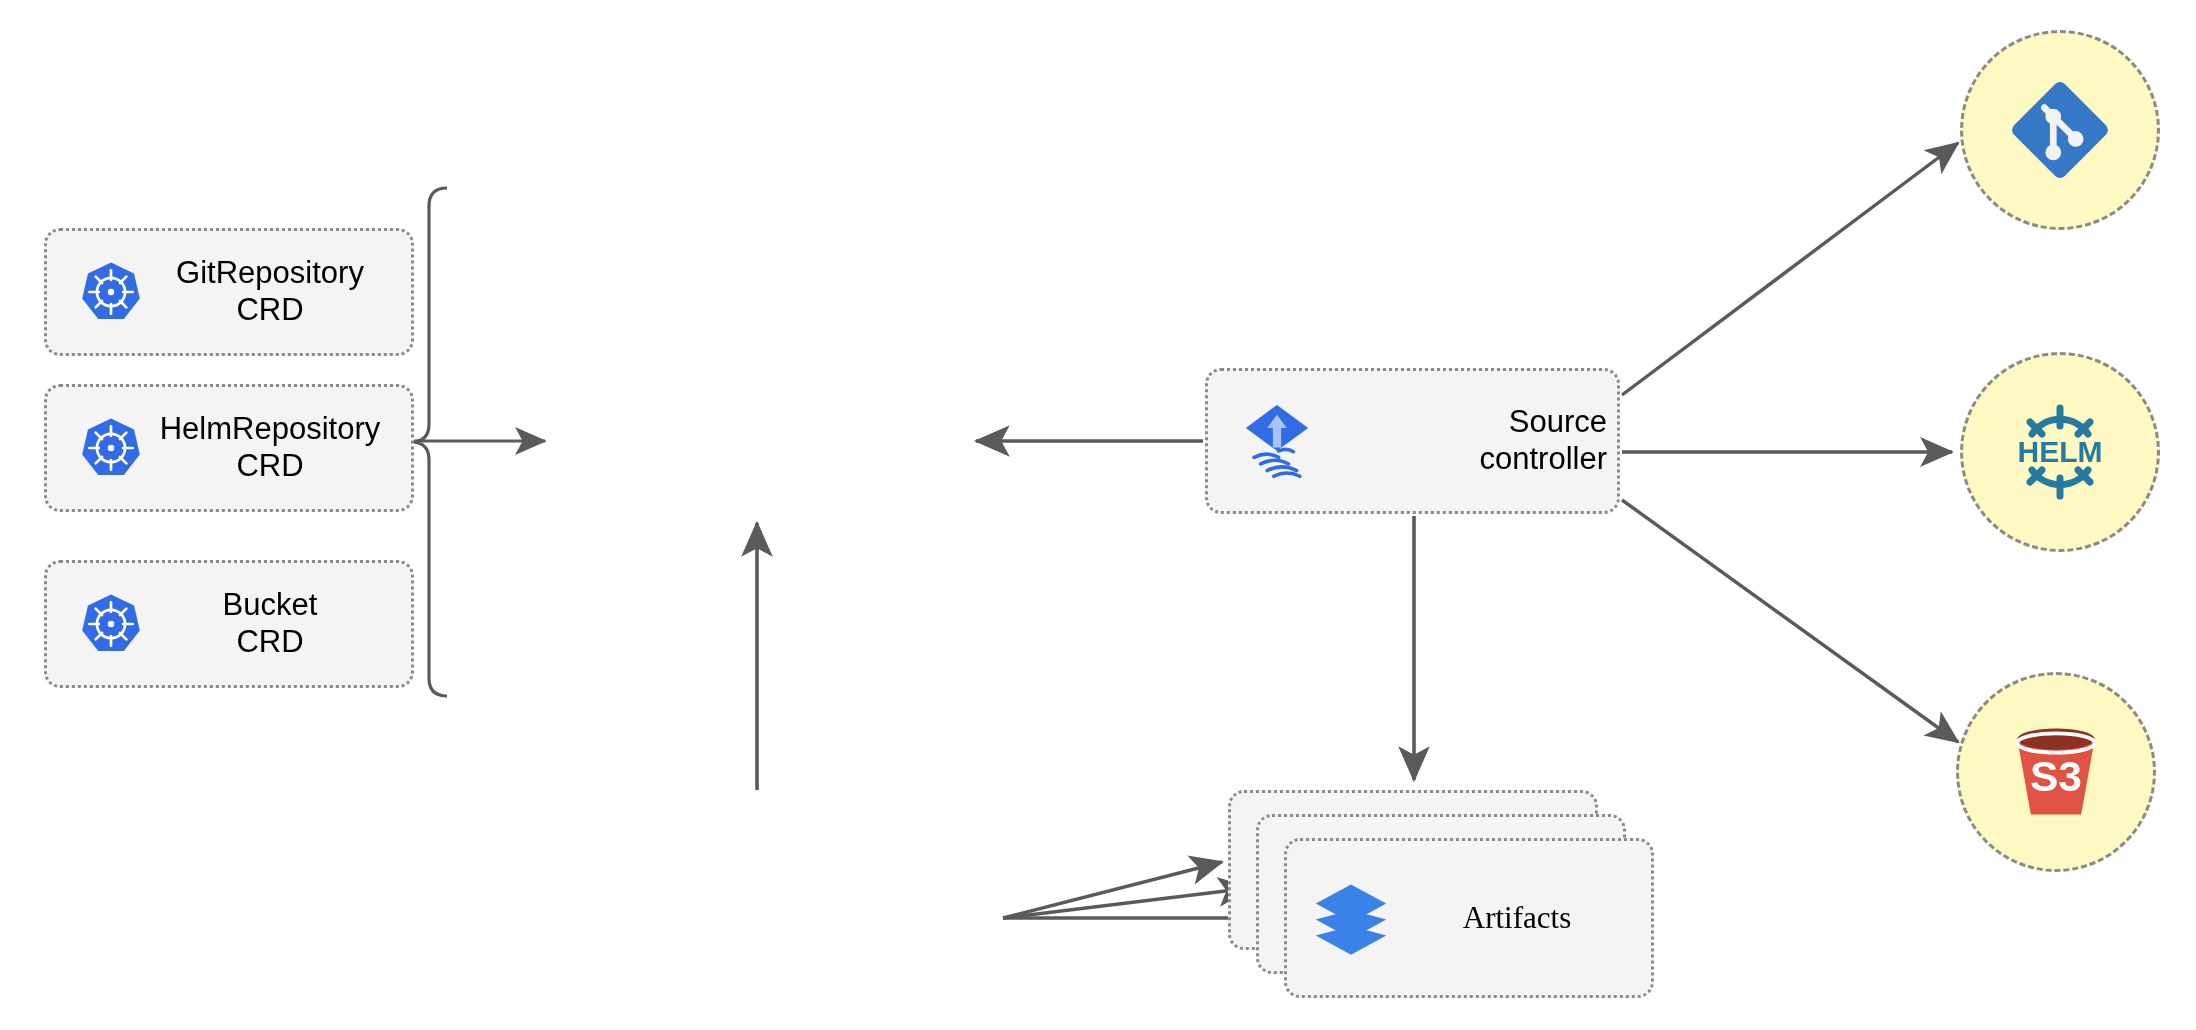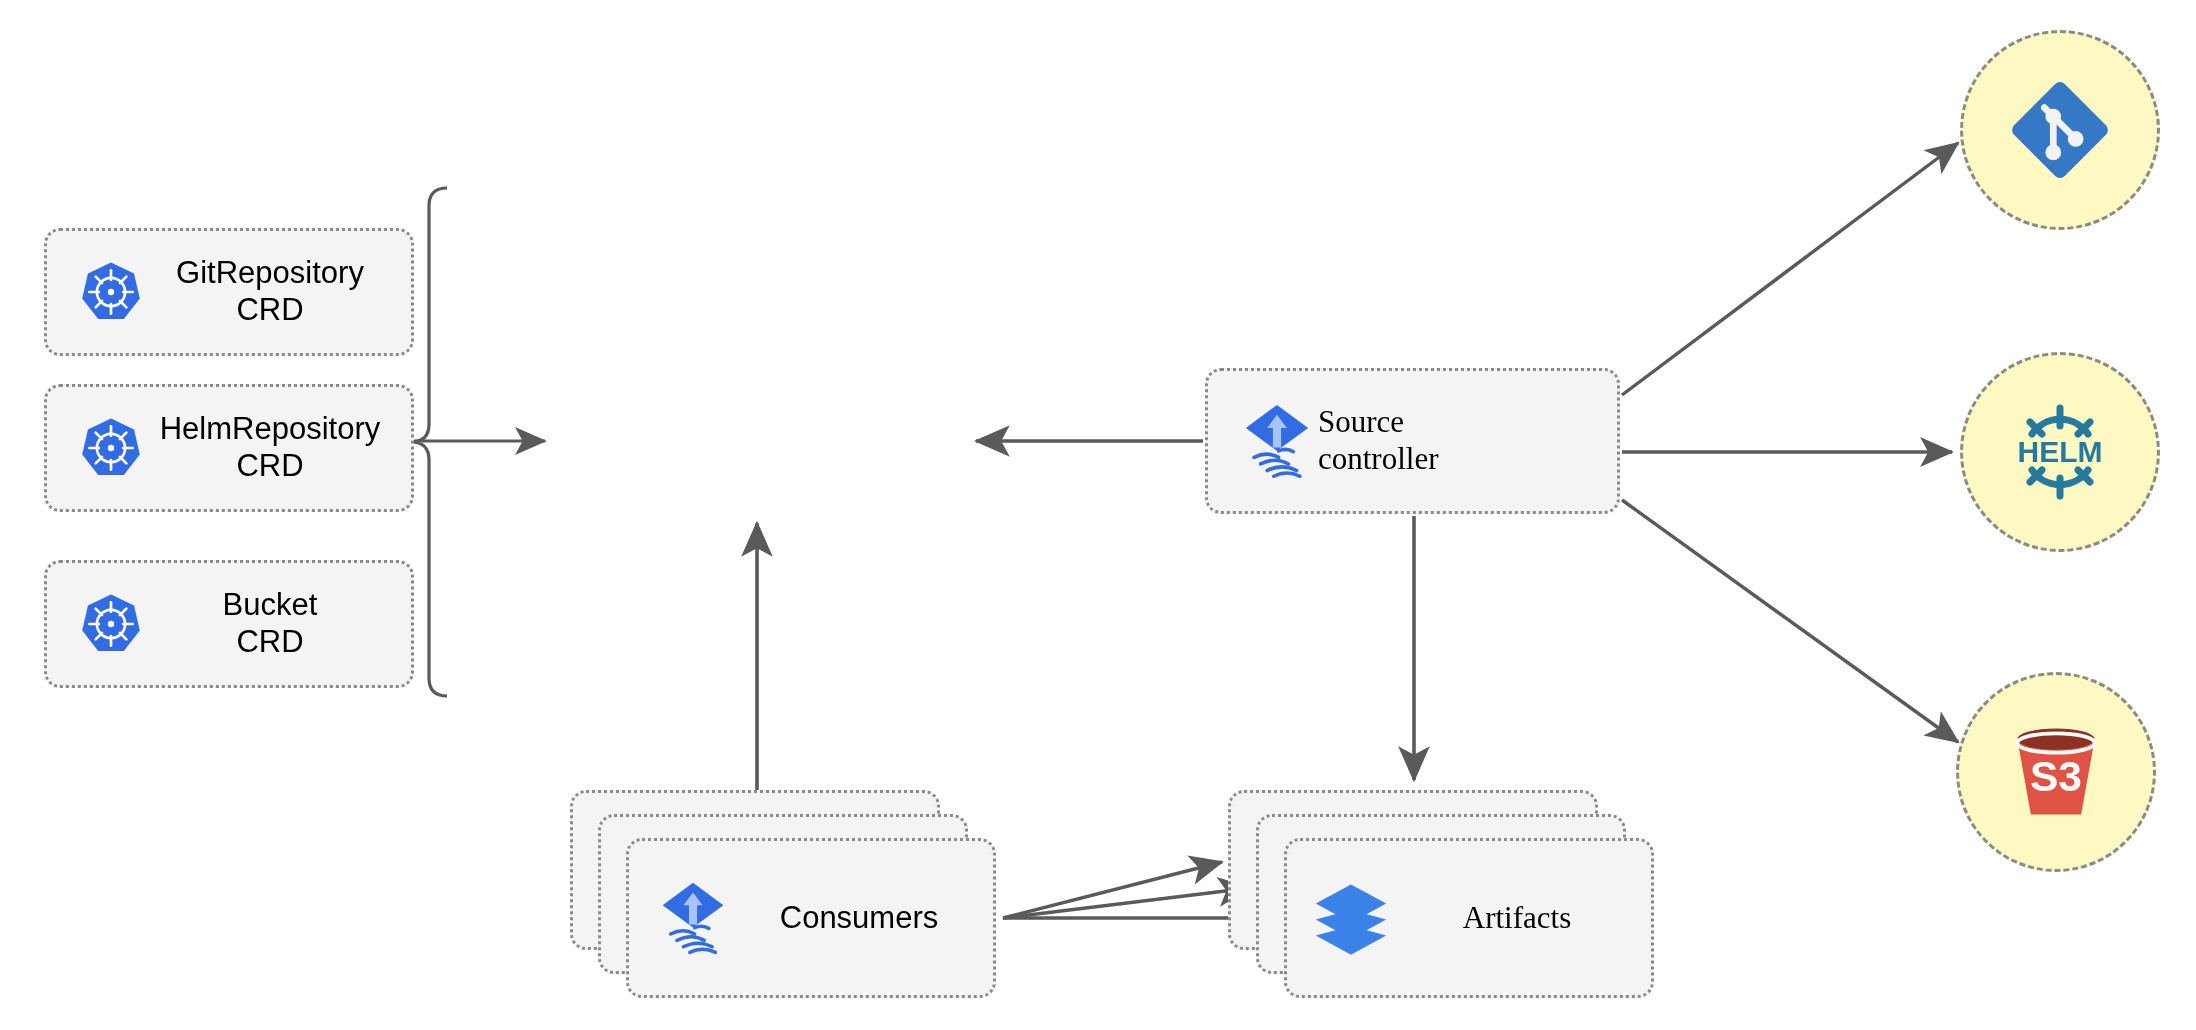--- a/index.html
+++ b/index.html
@@ -47,21 +47,21 @@
   }
   #k8s-api .ico { flex: 0 0 76px; }
   #k8s-api .label { flex: 1; text-align: center; padding-right: 6px; }
 
   
   #src-ctl {
     left: 1205px; top: 368px; width: 415px; height: 146px;
     padding-left: 28px;
   }
   #src-ctl .ico { flex: 0 0 82px; }
-  #src-ctl .label { flex: 1; text-align: left; padding-right: 10px; font-family: Liberation Serif, serif; }
+  #src-ctl .label { flex: 1; text-align: right; padding-right: 10px; }
 
   
   .stack { position: absolute; z-index: 5; }
   .stack .card {
     position: absolute;
     background: #f4f4f4;
     border: 3px dotted #8a8a8a;
     border-radius: 16px;
     width: 370px; height: 160px;
   }
@@ -213,40 +213,20 @@
           <path d="M38 86 Q56 77 74 86"></path>
           <path d="M46 93 Q62 85 78 93"></path>
           <path d="M52 62 Q62 58 70 63"></path>
         </g>
       </svg>
     </span>
     <span class="label">Source
 controller</span>
   </div>
 
-  <div class="stack" id="consumers">
-    <div class="card c0"></div>
-    <div class="card c1"></div>
-    <div class="card c2">
-      <span class="ico">
-        <svg class="glyph" width="80" height="80" viewBox="0 0 100 100">
-          <path d="M50 6 L88 34 L50 62 L12 34 Z" fill="#326CE5"></path>
-          <path d="M50 18 L62 34 L55 34 L55 58 L45 58 L45 34 L38 34 Z" fill="#A7C4F5"></path>
-          <g stroke="#326CE5" stroke-width="4.4" stroke-linecap="round" fill="none">
-            <path d="M22 70 Q38 62 52 70"></path>
-            <path d="M30 78 Q48 69 64 78"></path>
-            <path d="M38 86 Q56 77 74 86"></path>
-            <path d="M46 93 Q62 85 78 93"></path>
-            <path d="M52 62 Q62 58 70 63"></path>
-          </g>
-        </svg>
-      </span>
-      <span class="label">Consumers</span>
-    </div>
-  </div>
 
   <div class="stack" id="artifacts">
     <div class="card c0"></div>
     <div class="card c1"></div>
     <div class="card c2">
       <span class="ico">
         <svg class="glyph" width="80" height="80" viewBox="0 0 100 100">
           <path d="M50 8  L94 32 L50 56 L6 32 Z" fill="#3B82E8"></path>
           <path d="M50 40 L94 52 L50 76 L6 52 Z" fill="#3B82E8"></path>
           <path d="M50 60 L94 72 L50 96 L6 72 Z" fill="#3B82E8"></path>

